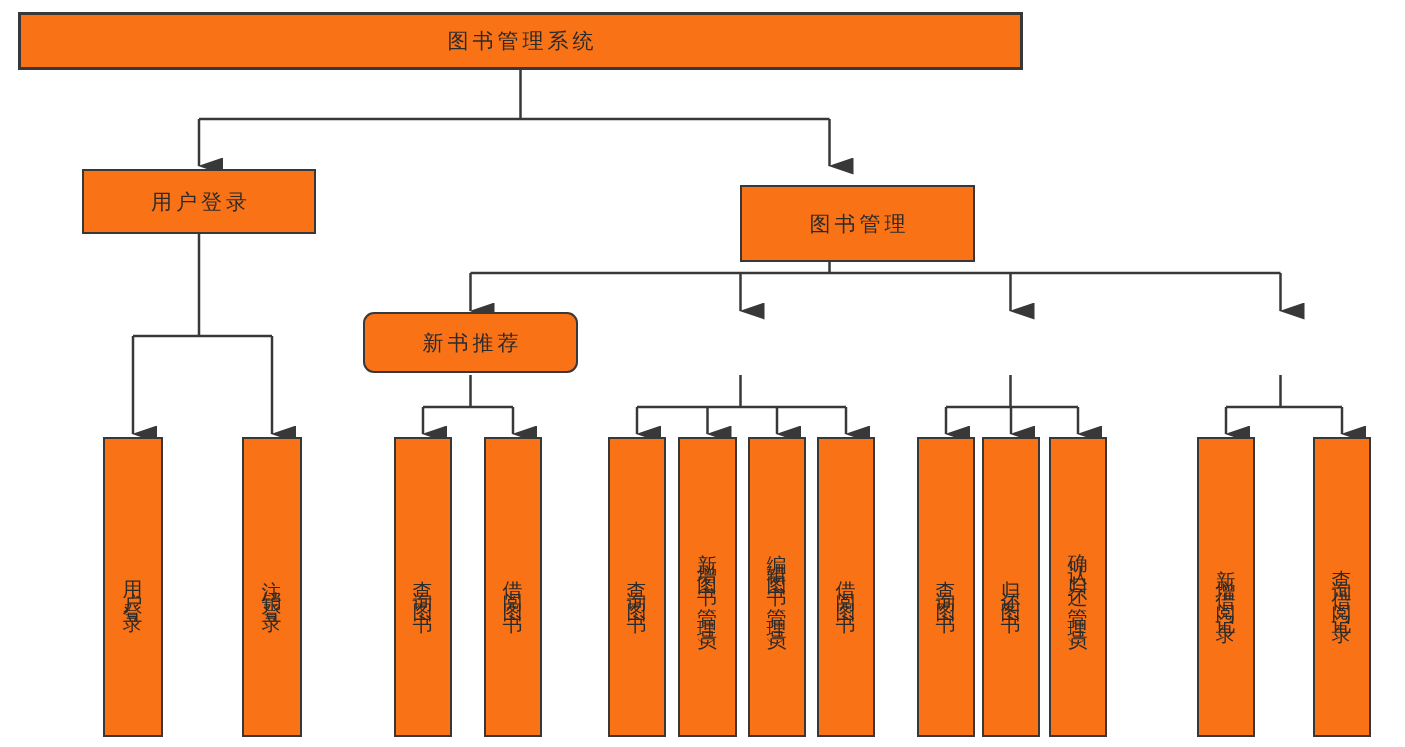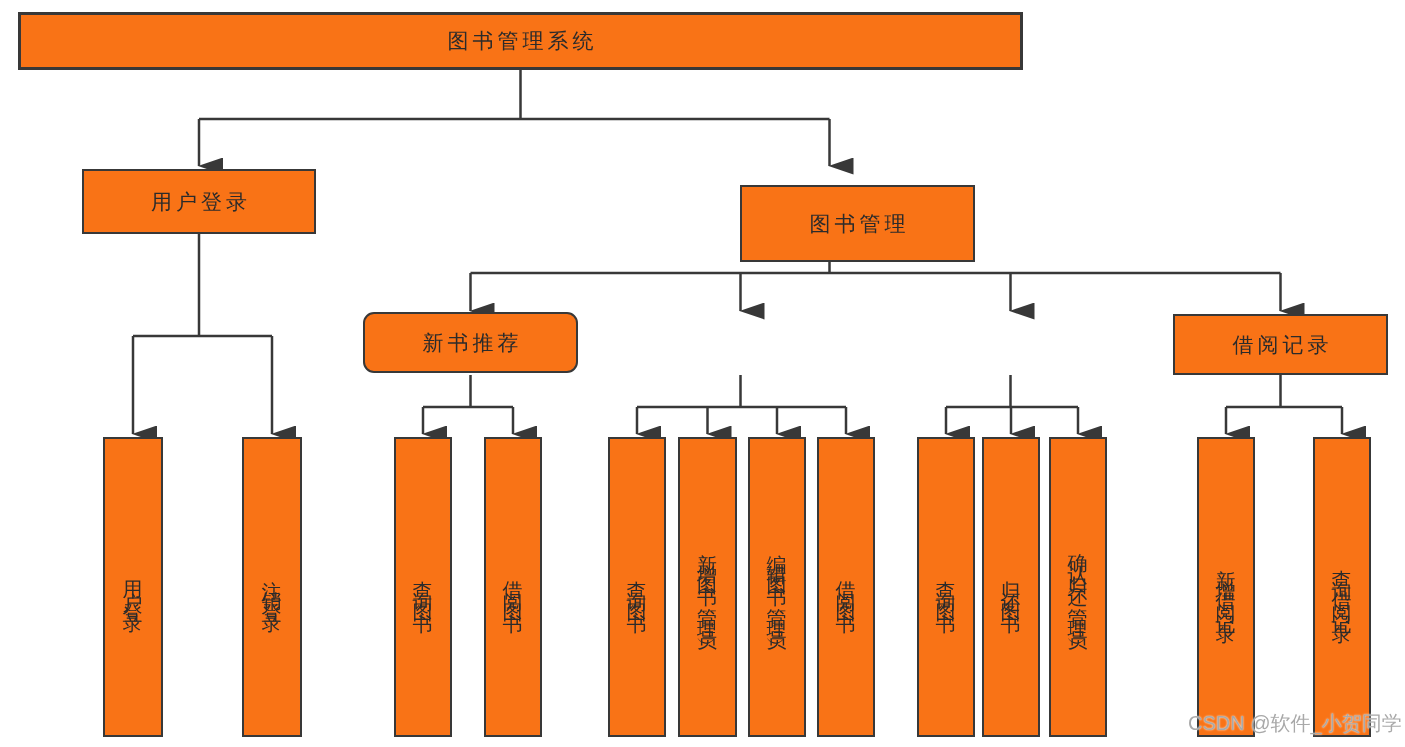--- a/index.html
+++ b/index.html
@@ -102,21 +102,20 @@
       <path d="M1342 407 V434" marker-end="url(#ah)"></path>
     </g>
   </svg>
 
   <div class="node hnode root-node" style="left:18px; top:12px; width:1005px; height:58px;">图书管理系统</div>
 
   <div class="node hnode" style="left:82px; top:169px; width:234px; height:65px;">用户登录</div>
   <div class="node hnode" style="left:740px; top:169px; width:235px; height:77px;margin-top:16px;">图书管理</div>
 
   <div class="node hnode" style="left:363px; top:312px; width:215px; height:61px;border-radius:11px;">新书推荐</div>
-  <div class="node hnode" style="left:1173px; top:314px; width:215px; height:61px;">借阅记录</div>
 
   <div class="node vnode" style="left:103px; top:437px; width:60px; height:300px;">
     <span>用户登录</span>
     </div>
   <div class="node vnode" style="left:242px; top:437px; width:60px; height:300px;">
     <span>注销登录</span>
     </div>
 
   <div class="node vnode" style="left:394px; top:437px; width:58px; height:300px;">
     <span>查询图书</span>
@@ -148,15 +147,14 @@
     <span>确认归还（管理员）</span>
     </div>
 
   <div class="node vnode" style="left:1197px; top:437px; width:58px; height:300px;">
     <span>新增借阅记录</span>
     </div>
   <div class="node vnode" style="left:1313px; top:437px; width:58px; height:300px;">
     <span>查询借阅记录</span>
     </div>
 
-  <div id="watermark">CSDN @软件_小贺同学</div>
 
 </div>
 
 </body></html>

